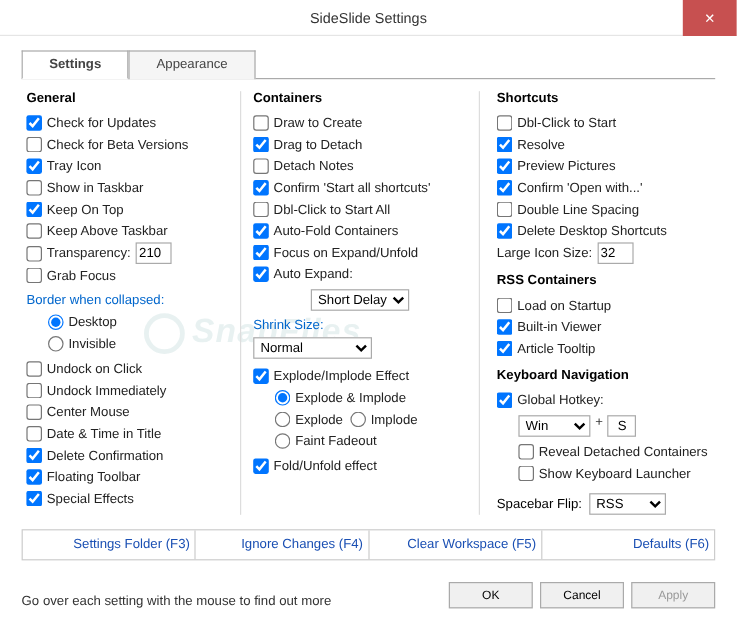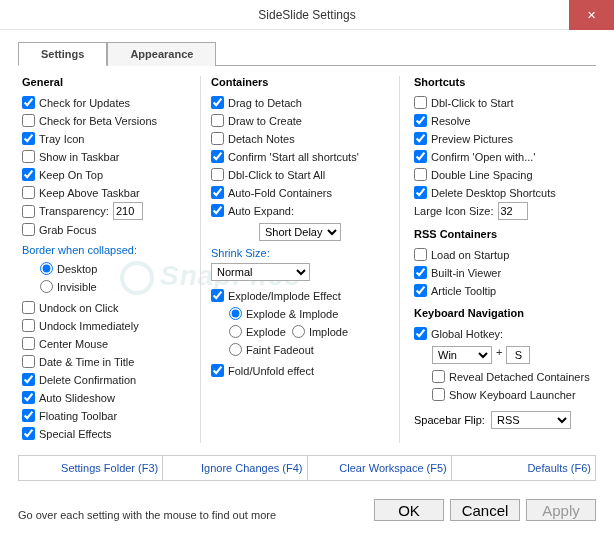--- a/index.html
+++ b/index.html
@@ -4,41 +4,41 @@
 <style>
 * { box-sizing: border-box; margin: 0; padding: 0; }
 body { font-family: "Segoe UI", Tahoma, sans-serif; font-size: 11px; background: #fff; width: 614px; height: 535px; overflow: hidden; position: relative; }
 .titlebar { background: #fff; height: 30px; display: flex; align-items: center; justify-content: center; position: relative; border-bottom: 1px solid #e5e5e5; }
 .titlebar-title { color: #333; font-size: 12px; }
 .close-btn { position: absolute; right: 0; top: 0; width: 45px; height: 30px; background: #c75050; color: #fff; display: flex; align-items: center; justify-content: center; font-size: 11px; cursor: pointer; }
 .content { padding: 12px 18px 8px 18px; }
 .tabs { display: flex; border-bottom: 1px solid #aaa; }
 .tab { padding: 5px 22px; border: 1px solid #aaa; border-bottom: none; background: #fff; margin-right: 0; margin-bottom: -1px; cursor: pointer; color: #444; }
 .tab.active { font-weight: bold; background: #fff; border-bottom: 1px solid #fff; }
-.tab:not(.active) { background: #f5f5f5; font-weight: bold; }
+.tab:not(.active) { background: #f5f5f5; }
 .panel { display: flex; padding: 10px 4px 6px 4px; gap: 8px; }
 .col { flex: 1; }
 .col.c1 { flex: 0 0 170px; }
 .col.c2 { flex: 0 0 200px; border-left: 1px solid #ddd; border-right: 1px solid #ddd; padding: 0 10px; }
 .col.c3 { flex: 1; padding-left: 6px; }
 .section-title { font-weight: bold; color: #000; margin-bottom: 6px; font-size: 11px; }
 .row { display: flex; align-items: center; margin-bottom: 1px; min-height: 17px; }
 .row input[type=checkbox], .row input[type=radio] { margin-right: 4px; width: 13px; height: 13px; }
 .row label { color: #222; cursor: pointer; }
 .row .num { width: 30px; height: 18px; font-size: 11px; padding: 0 2px; margin-left: 4px; border: 1px solid #aaa; }
 .subhead { color: #0066cc; margin: 6px 0 4px 0; font-size: 11px; }
 .indent { margin-left: 18px; }
 .sel { font-size: 11px; padding: 1px; border: 1px solid #aaa; background: #fff; }
 .center { text-align: center; margin: 4px 0; }
 .bottom-links { display: flex; border: 1px solid #ccc; margin-top: 6px; }
 .bottom-links .blink { flex: 1; text-align: right; padding: 6px 4px; color: #1a4fb3; border-right: 1px solid #ccc; cursor: pointer; font-size: 11px; }
 .bottom-links .blink:last-child { border-right: none; }
 .footer { position: absolute; bottom: 0; left: 0; right: 0; padding: 10px 18px 12px 18px; display: flex; align-items: flex-end; }
 .footer .hint { flex: 1; color: #333; font-size: 11px; }
-.footer button { width: 70px; height: 22px; margin-left: 6px; font-size: 15px; border: 1px solid #aaa; background: #f0f0f0; cursor: pointer; }
+.footer button { width: 70px; height: 22px; margin-left: 6px; font-size: 10px; border: 1px solid #aaa; background: #f0f0f0; cursor: pointer; }
 .footer button.disabled { color: #999; }
 .hk { display: flex; margin: 4px 0 4px 18px; gap: 4px; }
 .hk .plus { color: #333; }
 .hk .key { width: 24px; height: 18px; border: 1px solid #aaa; text-align: center; font-size: 11px; }
 .spbar { display: flex; align-items: center; margin-top: 8px; gap: 6px; }
 .watermark { position: absolute; top: 260px; left: 120px; font-size: 28px; font-style: italic; font-weight: bold; color: rgba(100,160,160,0.15); pointer-events: none; z-index: 0; letter-spacing: 1px; }
 .watermark::before { content: ""; display: inline-block; width: 26px; height: 26px; border: 4px solid rgba(100,160,160,0.15); border-radius: 50%; margin-right: 6px; vertical-align: middle; }
 .panel, .titlebar, .footer, .bottom-links { position: relative; z-index: 1; }
 </style>
 </head>
@@ -120,57 +120,57 @@
       <div class="row">
           <input type="checkbox" style="">
           <label>Date &amp; Time in Title</label>
         </div>
       <div class="row">
           <input type="checkbox" checked="" style="">
           <label>Delete Confirmation</label>
         </div>
       <div class="row">
           <input type="checkbox" checked="" style="">
-          <label>Auto Slideshow</label>
-        </div>
-      <div class="row">
-          <input type="checkbox" checked="" style="">
           <label>Floating Toolbar</label>
         </div>
       <div class="row">
           <input type="checkbox" checked="" style="">
           <label>Special Effects</label>
         </div>
     </div>
 
     <div class="col c2">
       <div class="section-title">Containers</div>
       <div class="row">
+          <input type="checkbox" style="">
+          <label>Draw to Create</label>
+        </div>
+      <div class="row">
           <input type="checkbox" checked="" style="">
           <label>Drag to Detach</label>
         </div>
       <div class="row">
           <input type="checkbox" style="">
-          <label>Draw to Create</label>
-        </div>
-      <div class="row">
-          <input type="checkbox" style="">
           <label>Detach Notes</label>
         </div>
       <div class="row">
           <input type="checkbox" checked="" style="">
           <label>Confirm 'Start all shortcuts'</label>
         </div>
       <div class="row">
           <input type="checkbox" style="">
           <label>Dbl-Click to Start All</label>
         </div>
       <div class="row">
           <input type="checkbox" checked="" style="">
           <label>Auto-Fold Containers</label>
+        </div>
+      <div class="row">
+          <input type="checkbox" checked="" style="">
+          <label>Focus on Expand/Unfold</label>
         </div>
       <div class="row">
           <input type="checkbox" checked="" style="">
           <label>Auto Expand:</label>
         </div>
       <div class="center"><select class="sel"><option>Short Delay</option></select></div>
       <div class="subhead">Shrink Size:</div>
       <div><select class="sel" style="width:99px"><option>Normal</option></select></div>
       <div class="row" style="margin-top:6px">
           <input type="checkbox" checked="" style="">
@@ -249,21 +249,21 @@
       <div class="row indent">
           <input type="checkbox" style="">
           <label>Reveal Detached Containers</label>
         </div>
       <div class="row indent">
           <input type="checkbox" style="">
           <label>Show Keyboard Launcher</label>
         </div>
       <div class="spbar">
         <label>Spacebar Flip:</label>
-        <select class="sel" style="width:80px"><option>RSS</option></select>
+        <select class="sel" style="width:64px"><option>RSS</option></select>
       </div>
     </div>
   </div>
 
   <div class="bottom-links">
     <div class="blink">Settings Folder (F3)</div>
     <div class="blink">Ignore Changes (F4)</div>
     <div class="blink">Clear Workspace (F5)</div>
     <div class="blink">Defaults (F6)</div>
   </div>

